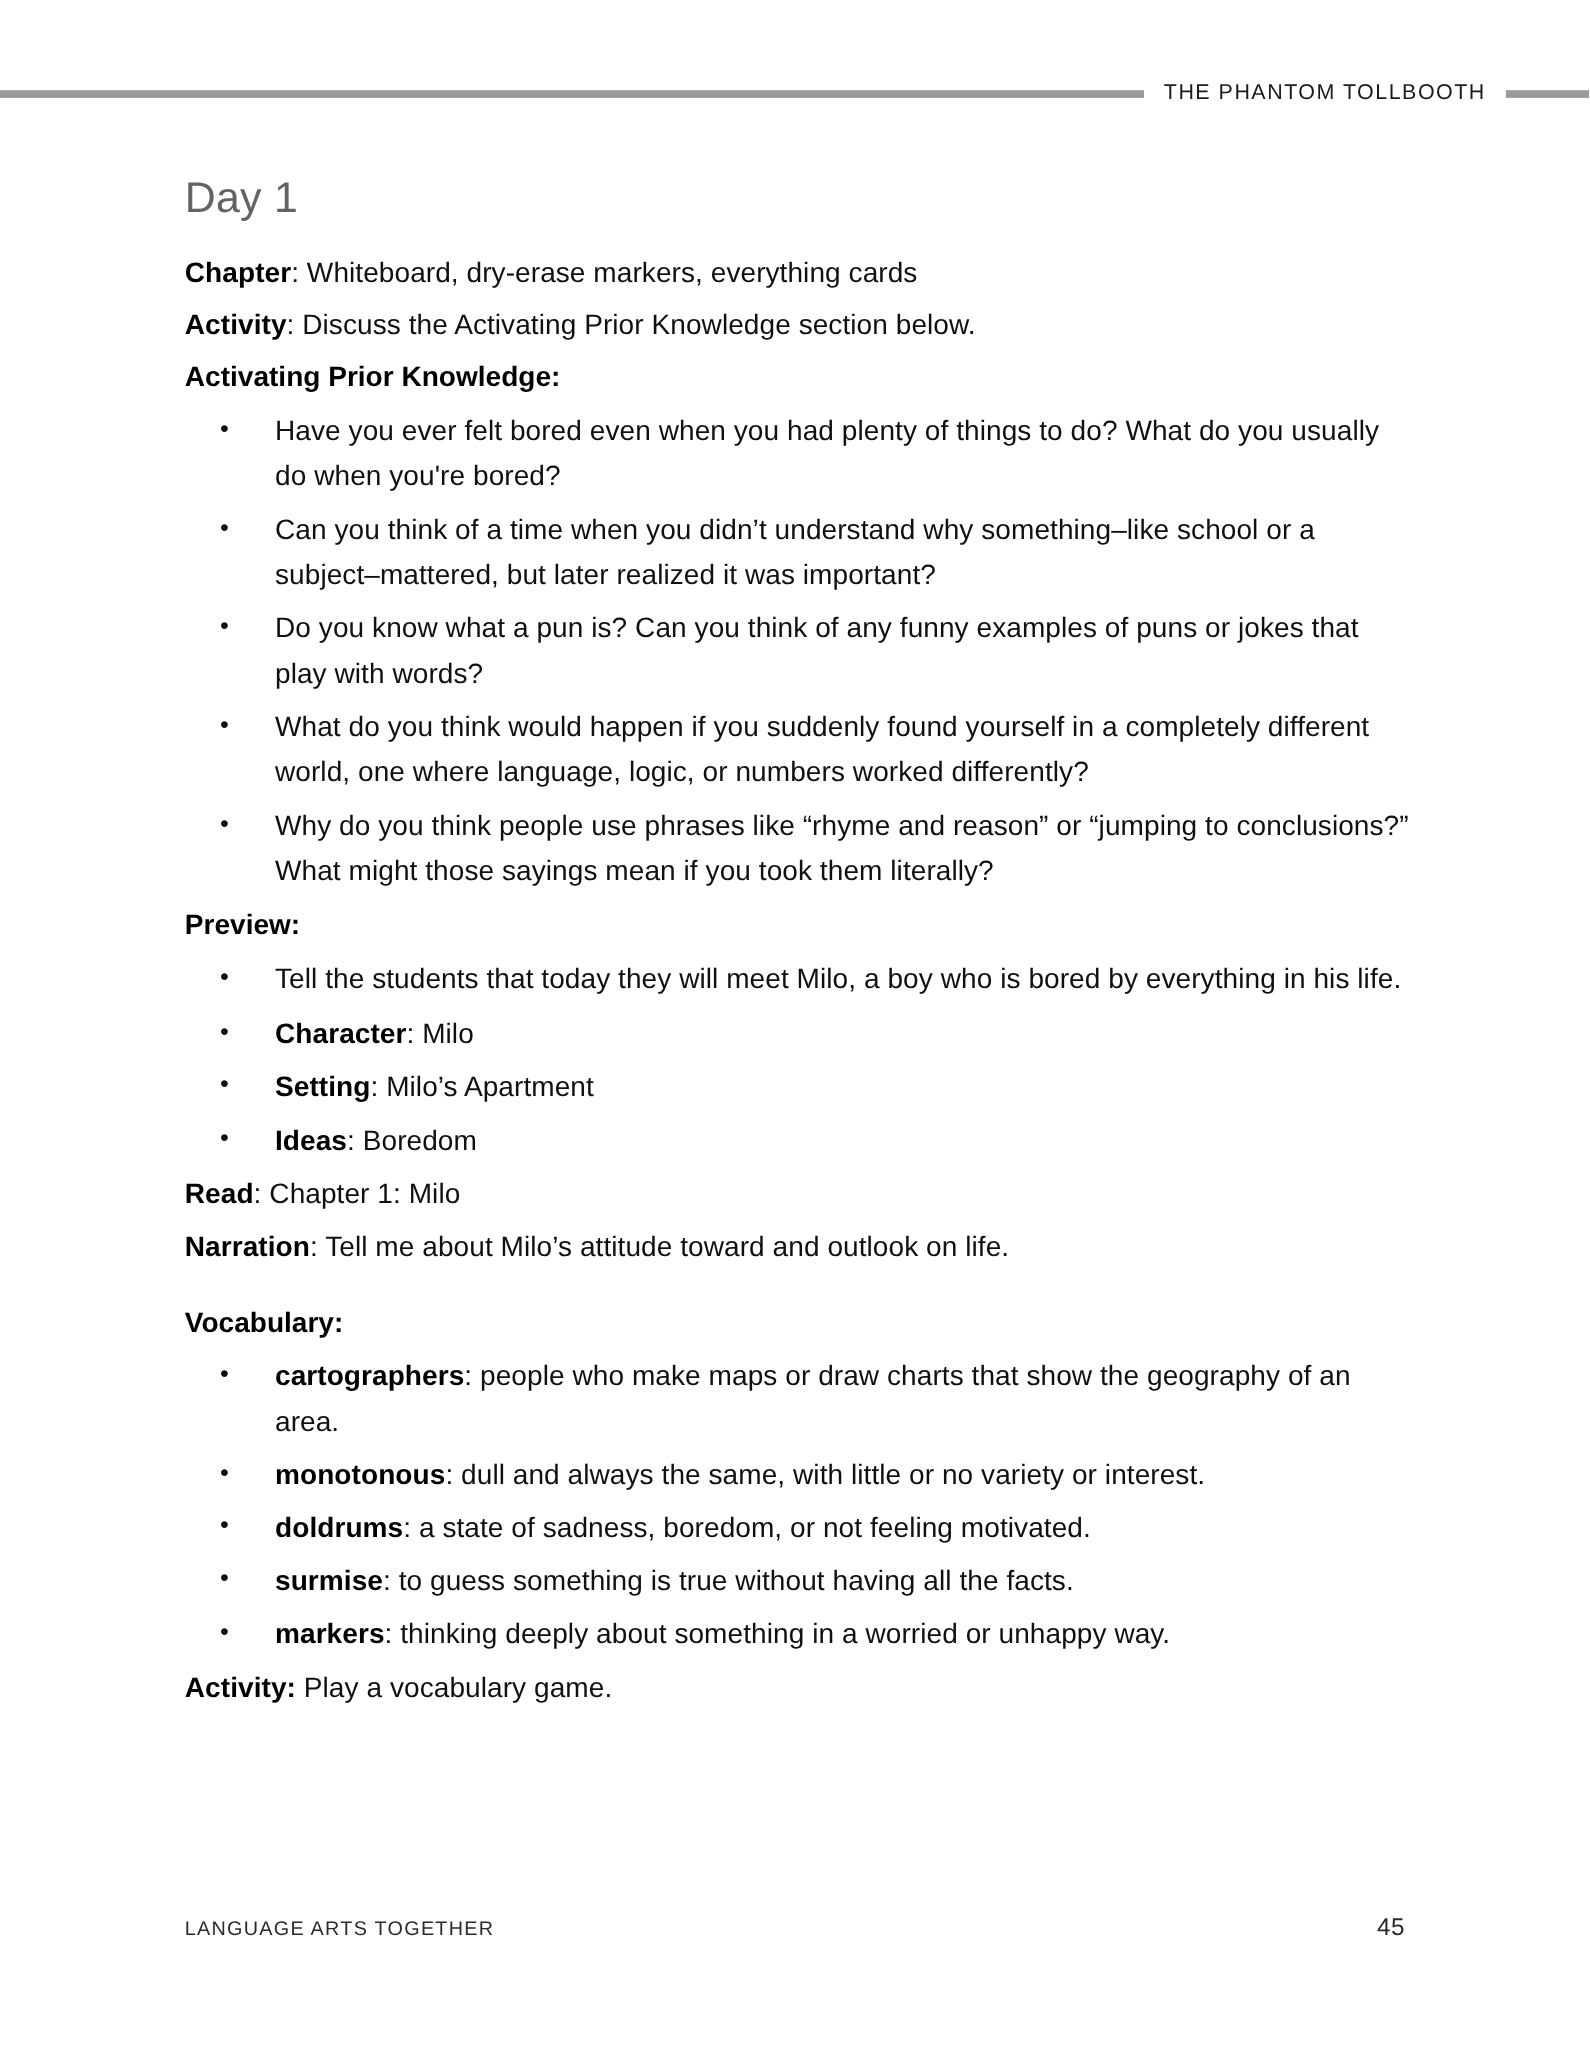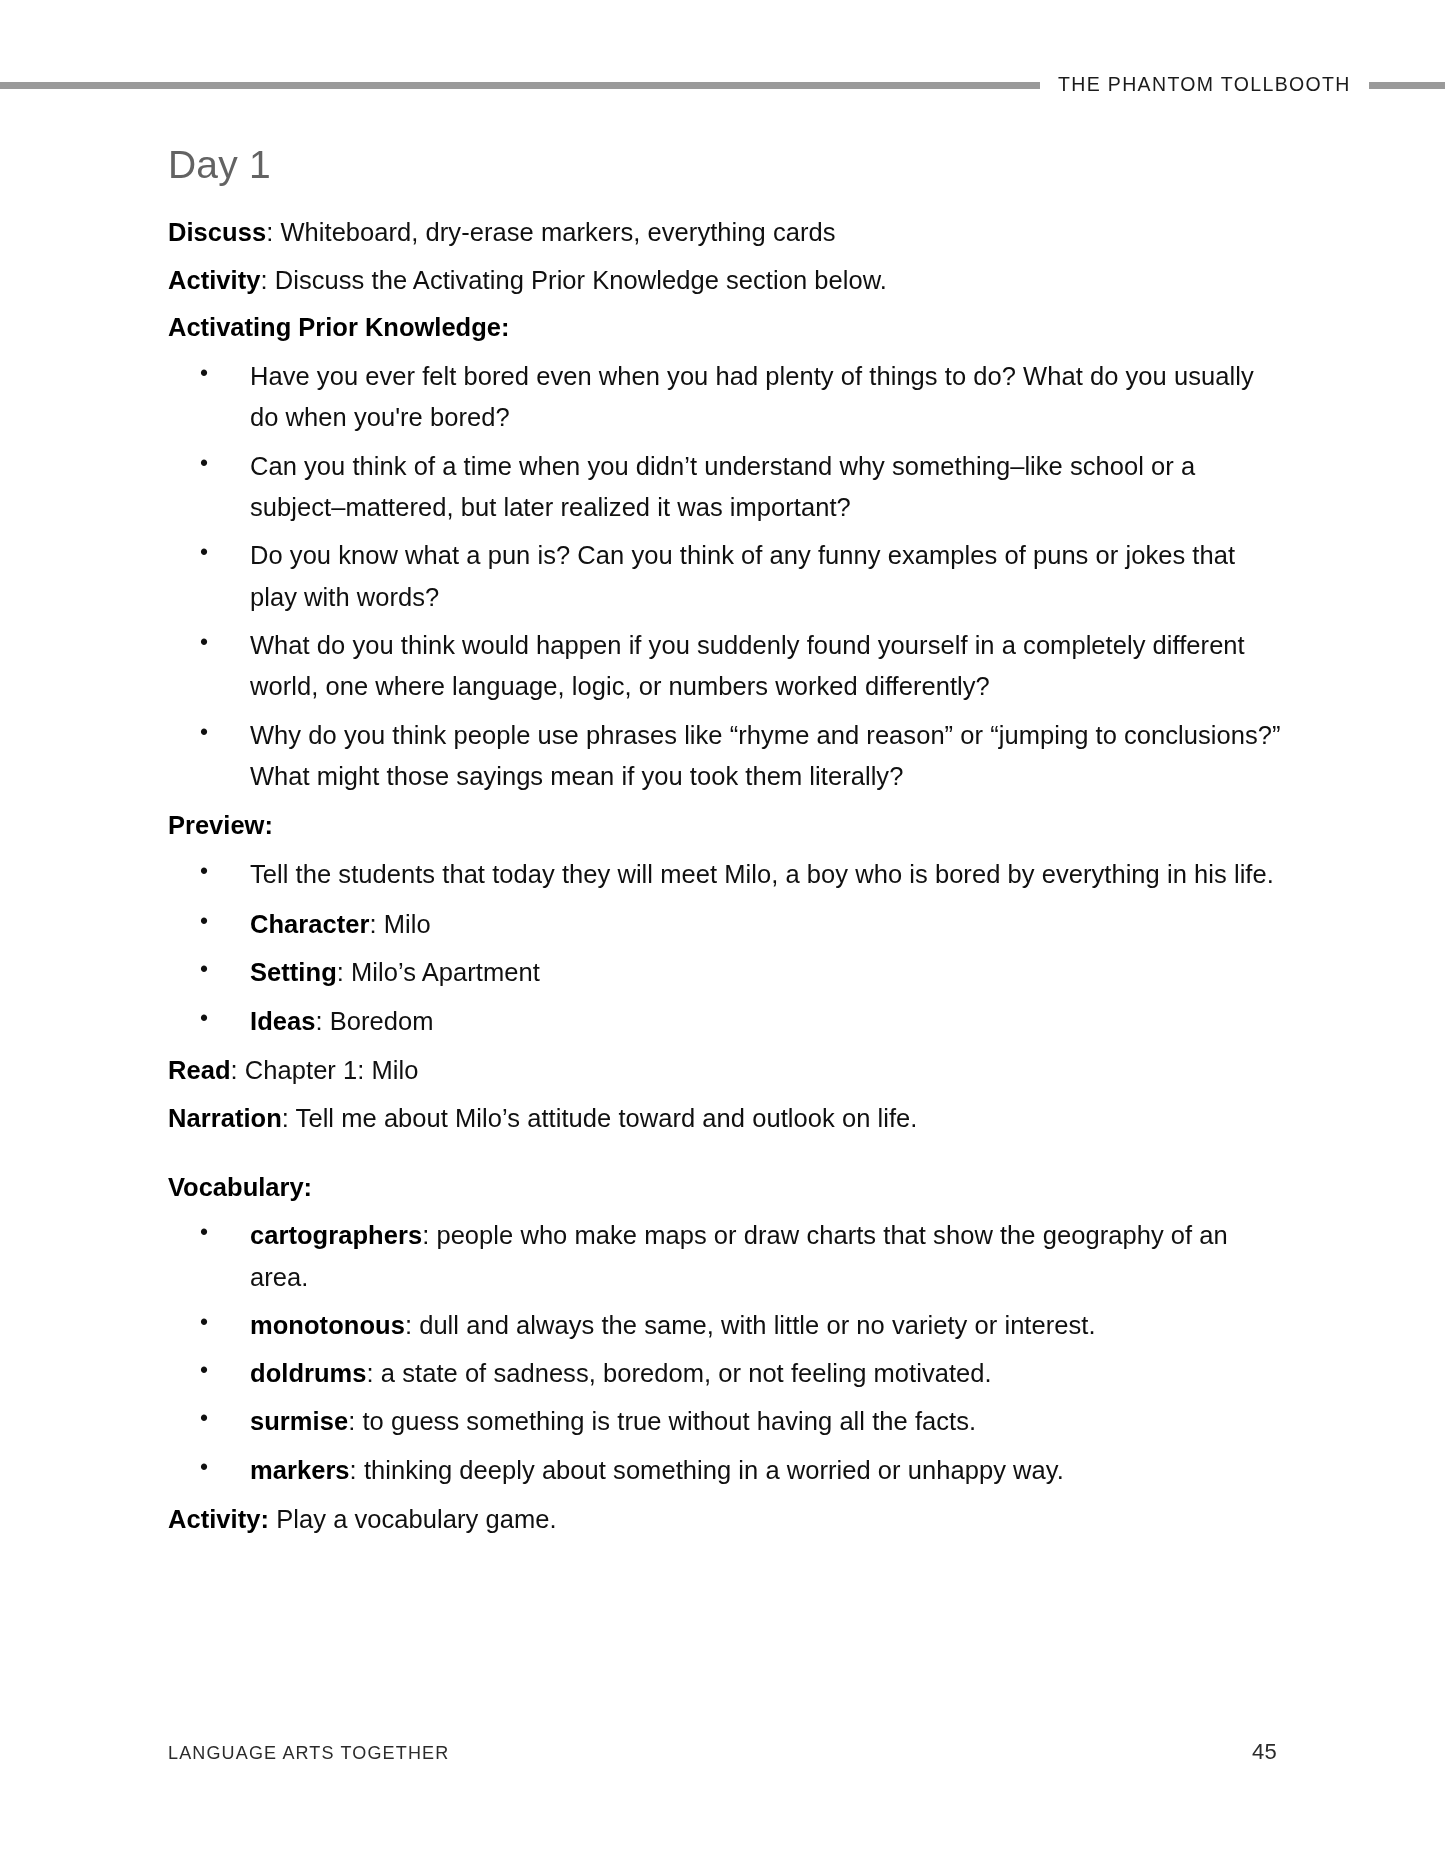--- a/index.html
+++ b/index.html
@@ -50,21 +50,21 @@
   .hdr-rule-right {
     flex: 1 1 auto;
     height: 7px;
     background: #9a9a9a;
   }
 
   
   .content {
     position: absolute;
     left: 168px;
-    top: 144px;
+    top: 160px;
     width: 1113px;
   }
 
   .day-title {
     font-size: 39px;
     font-weight: 400;
     color: #636363;
     letter-spacing: 0.2px;
     margin: 0 0 26px 0;
     line-height: 1.1;
@@ -153,21 +153,21 @@
     <div class="hdr-rule-left"></div>
     <div class="hdr-title">THE PHANTOM TOLLBOOTH</div>
     <div class="hdr-rule-right"></div>
   </div>
 
   <div class="content">
 
     <h1 class="day-title">Day 1</h1>
 
     <p class="line">
-      <b class="lbl">Discuss</b><span>: Whiteboard, dry-erase markers, everything cards</span>
+      <b class="lbl">Chapter</b><span>: Whiteboard, dry-erase markers, everything cards</span>
     </p>
 
     <p class="line">
       <b class="lbl">Activity</b><span>: Discuss the Activating Prior Knowledge section below.</span>
     </p>
 
     <p class="heading-line">Activating Prior Knowledge:</p>
 
     <ul class="bullets">
       <li>Have you ever felt bored even when you had plenty of things to do? What do you usually do when you're bored?</li>

